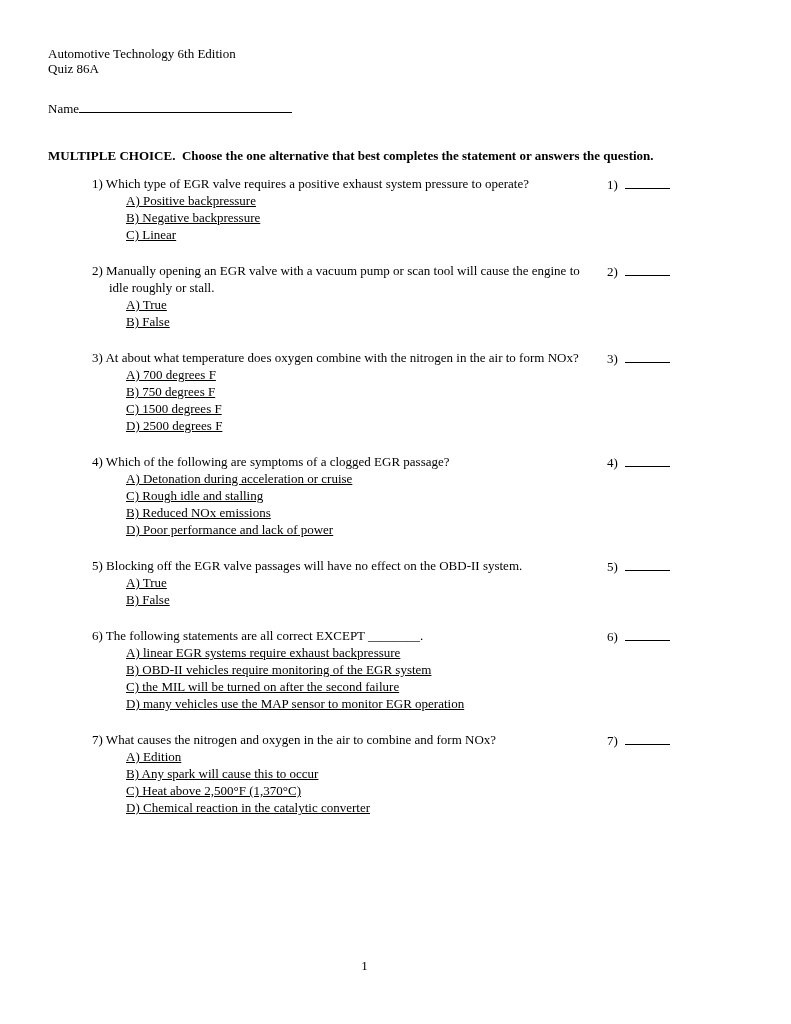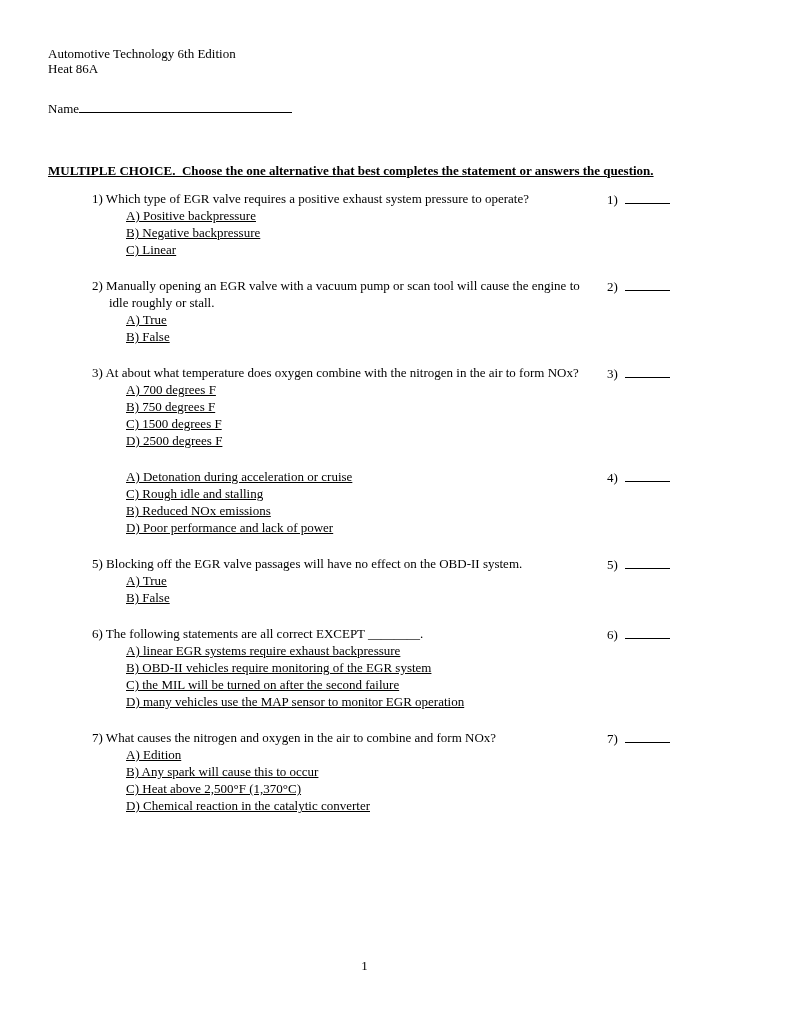--- a/index.html
+++ b/index.html
@@ -21,25 +21,24 @@
   }
   .header-line { line-height: 15px; }
   .name-row { margin-top: 24px; }
   .name-underline {
     display: inline-block;
     width: 213px;
     height: 12px;
     border-bottom: 1px solid #000;
   }
   .instructions {
-    margin-top: 46px;
+    margin-top: 31px;
     font-weight: bold;
     white-space: pre-wrap;
     line-height: 16px;
-    text-decoration: underline;
   }
   .questions { margin-top: 11px; }
   .question { margin-bottom: 19px; }
   .q-row { display: flex; align-items: flex-start; }
   .q-main { flex: 1 1 auto; margin-left: 44px; padding-right: 12px; }
   .q-text {
     padding-left: 17px;
     text-indent: -17px;
     line-height: 17px;
   }
@@ -65,21 +64,21 @@
     text-align: center;
   }
 </style>
 </head>
 <body>
 
 <div class="page">
 
   <div class="header">
     <div class="header-line">Automotive Technology 6th Edition</div>
-    <div class="header-line">Heat 86A</div>
+    <div class="header-line">Quiz 86A</div>
   </div>
 
   <div class="name-row">
     <span>Name</span><span class="name-underline"></span>
   </div>
 
   <div class="instructions">MULTIPLE CHOICE.  Choose the one alternative that best completes the statement or answers the question.</div>
 
   <div class="questions">
       <div class="question">
@@ -117,20 +116,21 @@
               <div class="choice">C) 1500 degrees F</div>
               <div class="choice">D) 2500 degrees F</div>
             </div>
           </div>
           <div class="q-answer"><span>3)</span><span class="answer-blank"></span></div>
         </div>
       </div>
       <div class="question">
         <div class="q-row">
           <div class="q-main">
+            <div class="q-text"><span>4)</span> <span>Which of the following are symptoms of a clogged EGR passage?</span></div>
             <div class="choices">
               <div class="choice">A) Detonation during acceleration or cruise</div>
               <div class="choice">C) Rough idle and stalling</div>
               <div class="choice">B) Reduced NOx emissions</div>
               <div class="choice">D) Poor performance and lack of power</div>
             </div>
           </div>
           <div class="q-answer"><span>4)</span><span class="answer-blank"></span></div>
         </div>
       </div>

